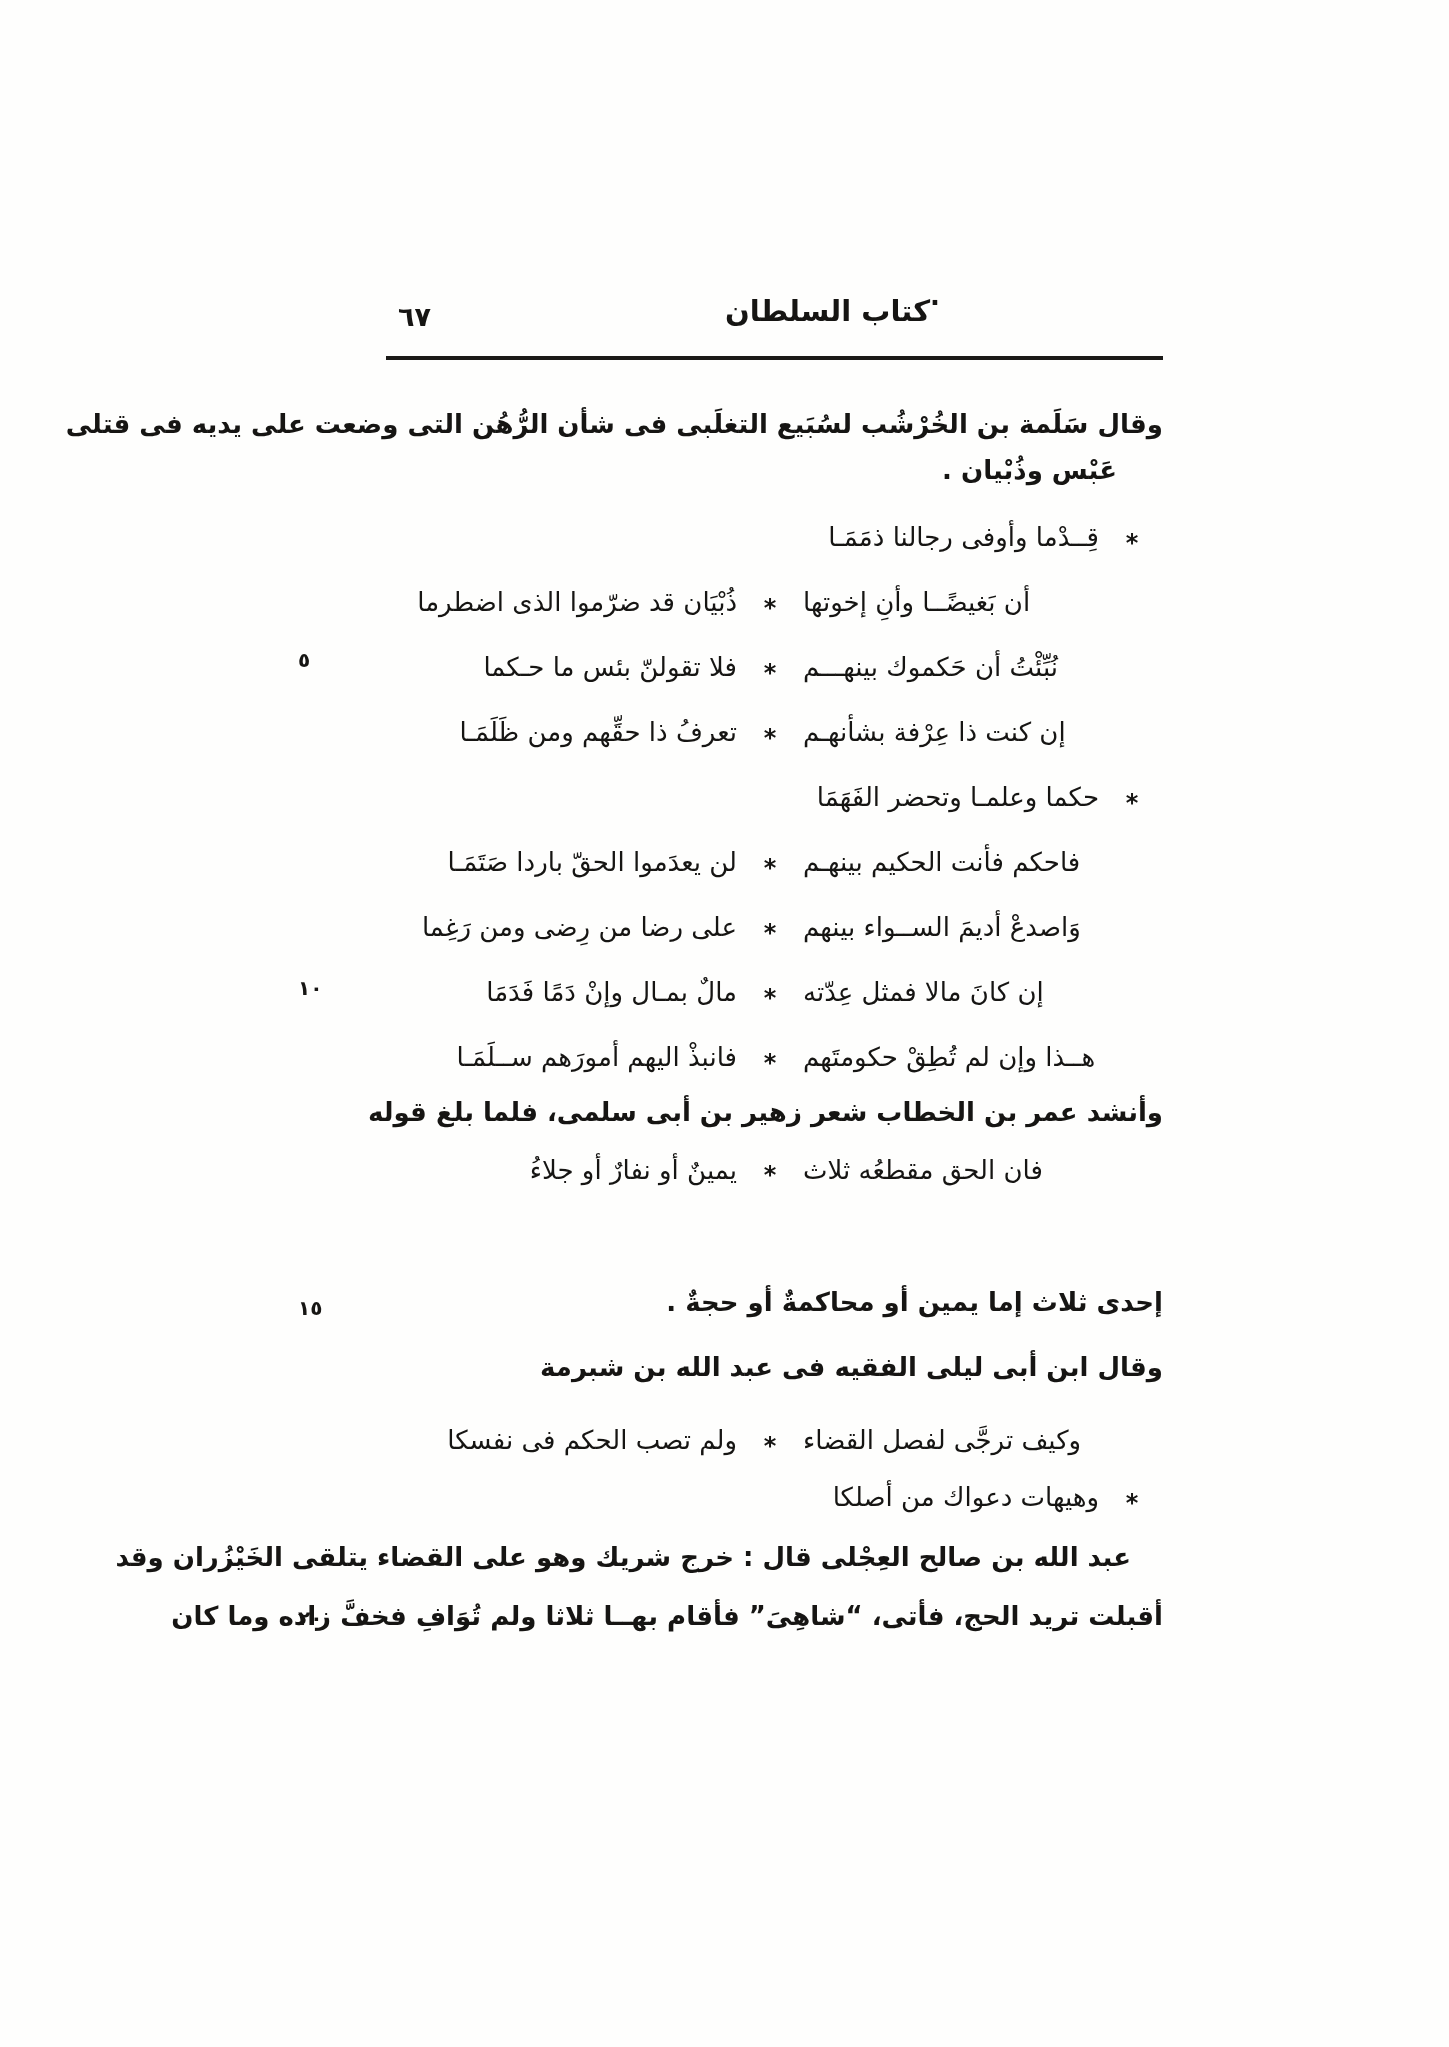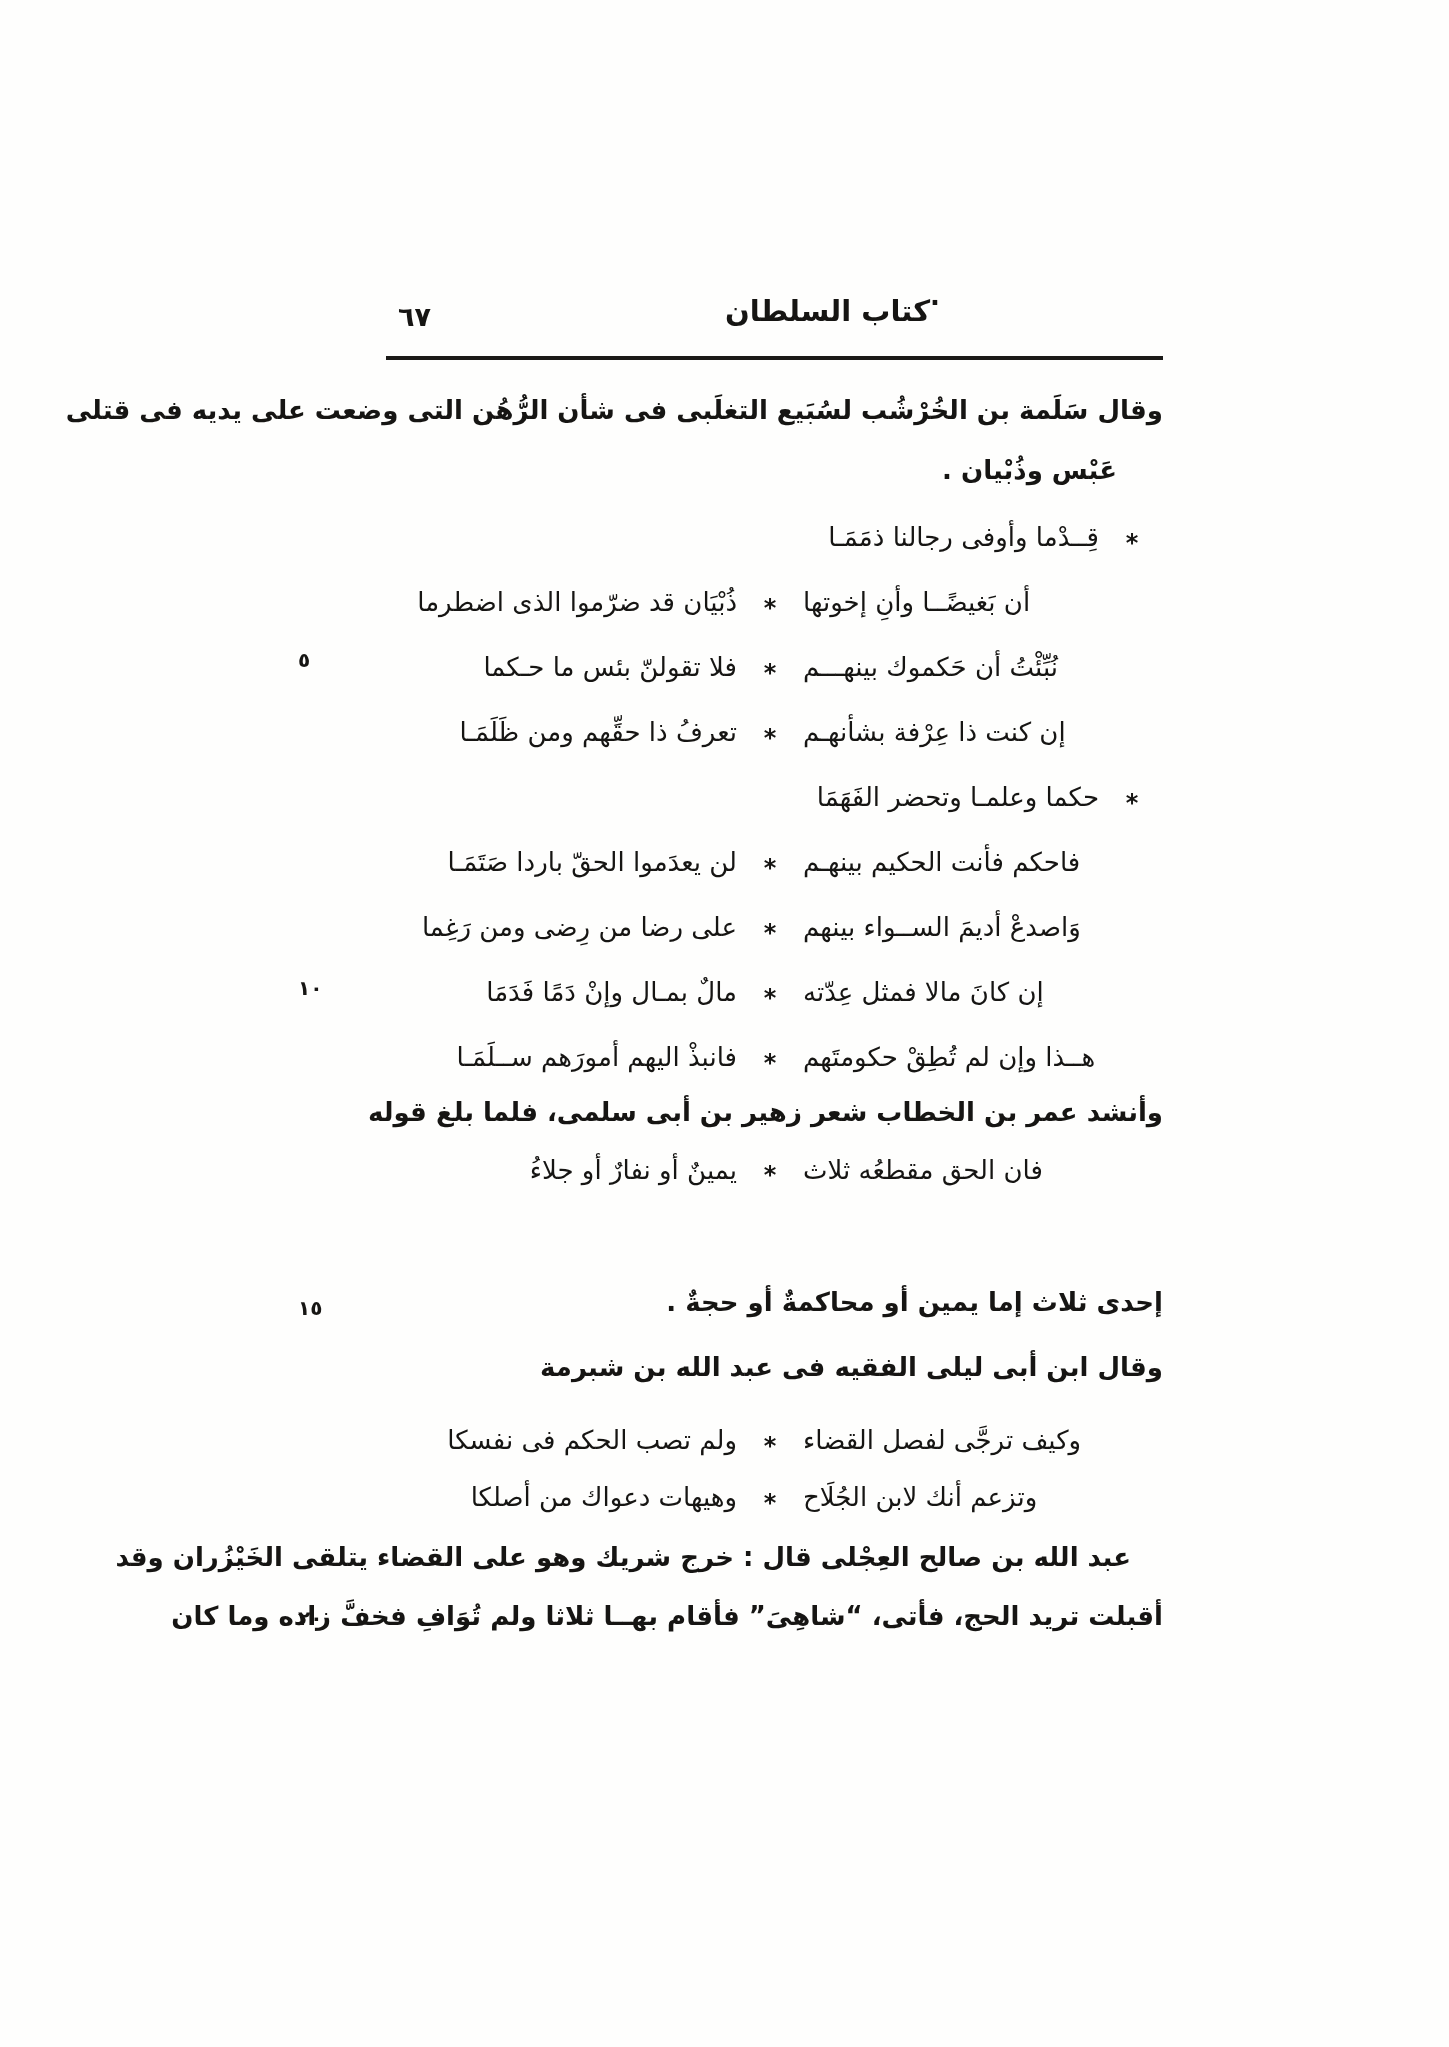--- a/index.html
+++ b/index.html
@@ -57,21 +57,21 @@
 </head>
 <body>
 
 <div class="page">
 
   <div class="header-mark">·</div>
   <div class="header-title">كتاب السلطان</div>
   <div class="page-number">٦٧</div>
   <div class="rule"></div>
 
-  <div class="line" style="top:390px;right:286px">وقال سَلَمة بن الخُرْشُب لسُبَيع التغلَبى فى شأن الرُّهُن التى وضعت على يديه فى قتلى</div>
+  <div class="line" style="top:404px;right:286px">وقال سَلَمة بن الخُرْشُب لسُبَيع التغلَبى فى شأن الرُّهُن التى وضعت على يديه فى قتلى</div>
   <div class="line" style="top:450px;right:332px">عَبْس وذُبْيان .</div>
 
   <div class="poem" style="top:505px">
     <div class="verse v65">
       <span class="sep">*</span>
       <span class="hemi left">قِــدْما وأوفى رجالنا ذمَمَـا</span>
     </div>
     <div class="verse v65">
       <span class="hemi right">أن بَغيضًــا وأنِ إخوتها</span>
       <span class="sep">*</span>
@@ -127,21 +127,20 @@
 
   <div class="line" style="top:1347px;right:286px">وقال ابن أبى ليلى الفقيه فى عبد الله بن شبرمة</div>
 
   <div class="poem" style="top:1412px">
     <div class="verse v57">
       <span class="hemi right">وكيف ترجَّى لفصل القضاء</span>
       <span class="sep">*</span>
       <span class="hemi left">ولم تصب الحكم فى نفسكا</span>
     </div>
     <div class="verse v57">
-      <span class="hemi right">وتزعم أنك لابن الجُلَاح</span>
       <span class="sep">*</span>
       <span class="hemi left">وهيهات دعواك من أصلكا</span>
     </div>
   </div>
 
   <div class="line" style="top:1537px;right:318px">عبد الله بن صالح العِجْلى قال : خرج شريك وهو على القضاء يتلقى الخَيْزُران وقد</div>
   <div class="line" style="top:1596px;right:286px">أقبلت تريد الحج، فأتى، “شاهِىَ” فأقام بهــا ثلاثا ولم تُوَافِ فخفَّ زاده وما كان</div>
 
   <div class="margin-num" style="top:648px">٥</div>
   <div class="margin-num" style="top:976px">١٠</div>

